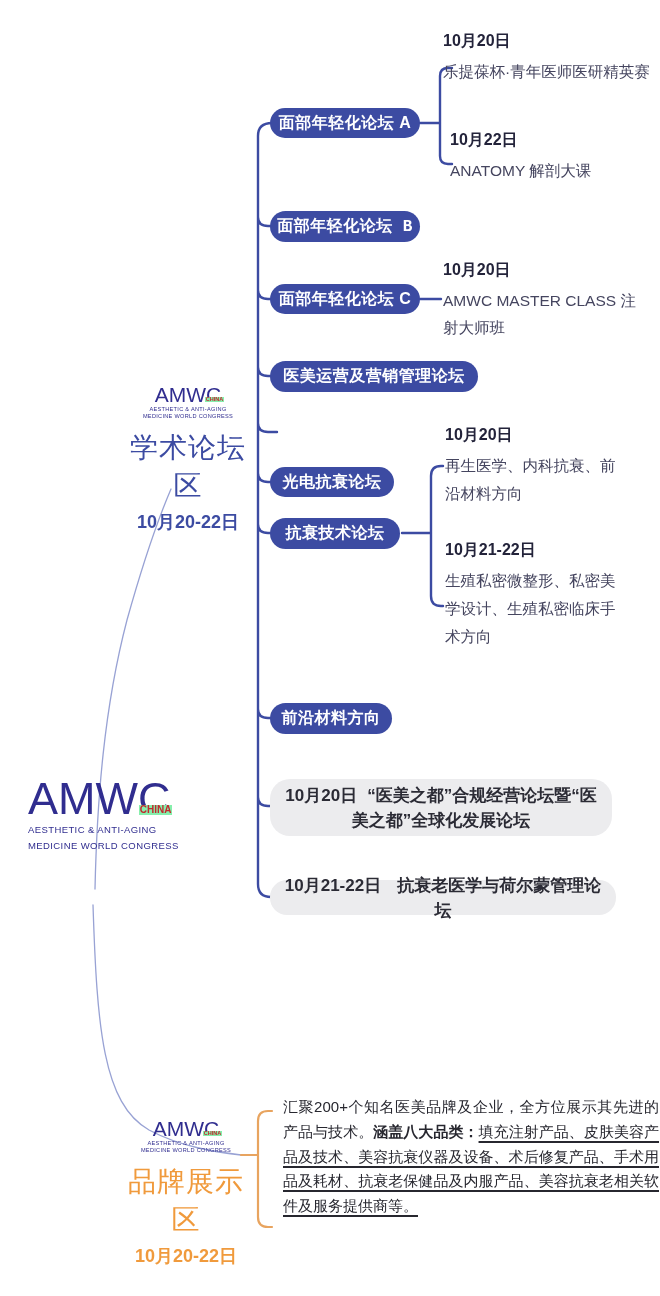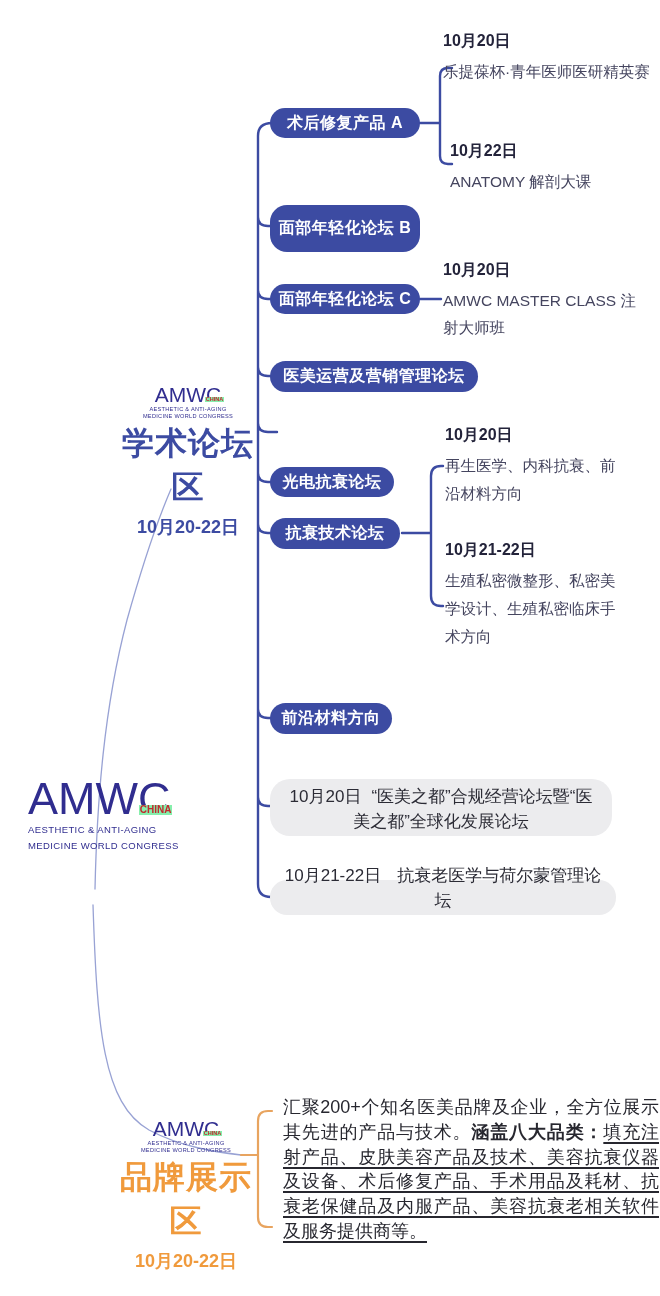--- a/index.html
+++ b/index.html
@@ -6,50 +6,50 @@
   .stage{position:relative;width:660px;height:1296px;background:#ffffff;overflow:hidden;
          font-family:"Liberation Sans","DejaVu Sans",sans-serif;}
   .wires{position:absolute;left:0;top:0;width:660px;height:1296px;}
   .wire-blue{stroke:#3C4BA2;stroke-width:2.4;fill:none;stroke-linecap:round;}
   .wire-thin{stroke:#98A2D4;stroke-width:1.3;fill:none;stroke-linecap:round;}
   .wire-orange{stroke:#E8A45F;stroke-width:2.2;fill:none;stroke-linecap:round;}
 
   .pill{position:absolute;background:#3C4BA2;color:#fff;font-weight:bold;font-size:16px;
         letter-spacing:.5px;border-radius:17px;display:flex;align-items:center;justify-content:center;
         white-space:nowrap;}
-  .gray-pill{position:absolute;background:#ECECEE;color:#2B2B35;font-weight:normal;font-size:17px;
-        border-radius:20px;display:flex;align-items:flex-end;justify-content:center;text-align:center;
+  .gray-pill{position:absolute;background:#ECECEE;color:#2B2B35;font-weight:bold;font-size:17px;
+        border-radius:20px;display:flex;align-items:center;justify-content:center;text-align:center;
         line-height:25px;padding:2px 14px;box-sizing:border-box;}
   .gap-sm{display:inline-block;width:10px;}
   .gap-md{display:inline-block;width:16px;}
 
   .event{position:absolute;}
   .event-date{font-weight:bold;font-size:16px;color:#23233A;margin-bottom:6px;}
   .event-title{font-size:15.5px;color:#45455F;line-height:28px;}
   .nowrap{white-space:nowrap;}
 
   .section-label{position:absolute;width:140px;text-align:center;}
-  .section-title{font-size:32px;font-weight:bold;letter-spacing:1px;}
+  .section-title{font-size:28px;font-weight:normal;letter-spacing:1px;margin-top:7px;}
   .section-dates{font-size:18px;font-weight:bold;margin-top:5px;}
   .blue-txt{color:#3C4BA2;}
   .orange-txt{color:#F09A3C;}
 
   .logo{position:absolute;}
   .logo-word{position:relative;display:inline-block;color:#302D8F;line-height:1;}
   .logo-china{position:absolute;font-weight:bold;color:#C4272E;background:#86efac;padding:0 1px;}
   .logo-tag{color:#302D8F;}
   .logo-big .logo-word{font-size:45px;letter-spacing:0;}
   .logo-big .logo-china{font-size:10px;right:-2px;bottom:6px;}
   .logo-big .logo-tag{font-size:9.5px;letter-spacing:.4px;line-height:12.5px;margin-top:3px;text-align:left;}
   .mini-logo{display:inline-block;}
   .mini-logo .logo-word{font-size:21px;}
   .mini-logo .logo-china{font-size:5.5px;right:-3px;bottom:3px;}
   .mini-logo .logo-tag{font-size:5.6px;letter-spacing:.3px;line-height:7px;}
 
-  .brand-desc{position:absolute;left:283px;top:1095px;width:376px;font-size:18px;
+  .brand-desc{position:absolute;left:283px;top:1095px;width:376px;font-size:15px;
               line-height:24.8px;color:#27272F;text-align:justify;}
   .brand-desc .cat-label{font-weight:bold;}
   .brand-desc .cats{text-decoration:underline;text-decoration-thickness:1.5px;text-underline-offset:4px;}
 </style>
 </head>
 <body>
 
 <div class="stage">
 
   <svg class="wires" viewBox="0 0 660 1296">
@@ -90,23 +90,23 @@
     <div class="logo mini-logo" style="position:relative;">
       <div class="logo-word"><span>AMWC</span><span class="logo-china">CHINA</span></div>
       <div class="logo-tag">AESTHETIC &amp; ANTI-AGING</div>
       <div class="logo-tag">MEDICINE WORLD CONGRESS</div>
     </div>
     <div class="section-title orange-txt">品牌展示区</div>
     <div class="section-dates orange-txt">10月20-22日</div>
   </div>
 
   <div class="pill" style="left:270px;top:108px;width:150px;height:30px;">
-      <span>术后修复产品 A</span>
+      <span>面部年轻化论坛 A</span>
     </div>
-  <div class="pill" style="left:270px;top:205px;width:150px;height:47px;">
+  <div class="pill" style="left:270px;top:211px;width:150px;height:31px;font-family:Liberation Mono, monospace;">
       <span>面部年轻化论坛 B</span>
     </div>
   <div class="pill" style="left:270px;top:284px;width:150px;height:30px;text-align:center;">
       <span>面部年轻化论坛 C</span>
     </div>
   <div class="pill" style="left:270px;top:361px;width:208px;height:31px;">
       <span>医美运营及营销管理论坛</span>
     </div>
   <div class="pill" style="left:270px;top:467px;width:124px;height:30px;">
       <span>光电抗衰论坛</span>
@@ -115,21 +115,21 @@
       <span>抗衰技术论坛</span>
     </div>
   <div class="pill" style="left:270px;top:703px;width:122px;height:31px;">
       <span>前沿材料方向</span>
     </div>
 
   <div class="event" style="left:443px;top:31px;">
     <div class="event-date">10月20日</div>
     <div class="event-title nowrap">乐提葆杯·青年医师医研精英赛</div>
   </div>
-  <div class="event" style="left:450px;top:130px;margin-top:11px;">
+  <div class="event" style="left:450px;top:130px;">
     <div class="event-date">10月22日</div>
     <div class="event-title nowrap">ANATOMY 解剖大课</div>
   </div>
   <div class="event" style="left:443px;top:260px;width:200px;">
     <div class="event-date">10月20日</div>
     <div class="event-title" style="line-height:27px;">AMWC MASTER CLASS 注射大师班</div>
   </div>
   <div class="event" style="left:445px;top:425px;width:180px;">
     <div class="event-date">10月20日</div>
     <div class="event-title">再生医学、内科抗衰、前沿材料方向</div>

